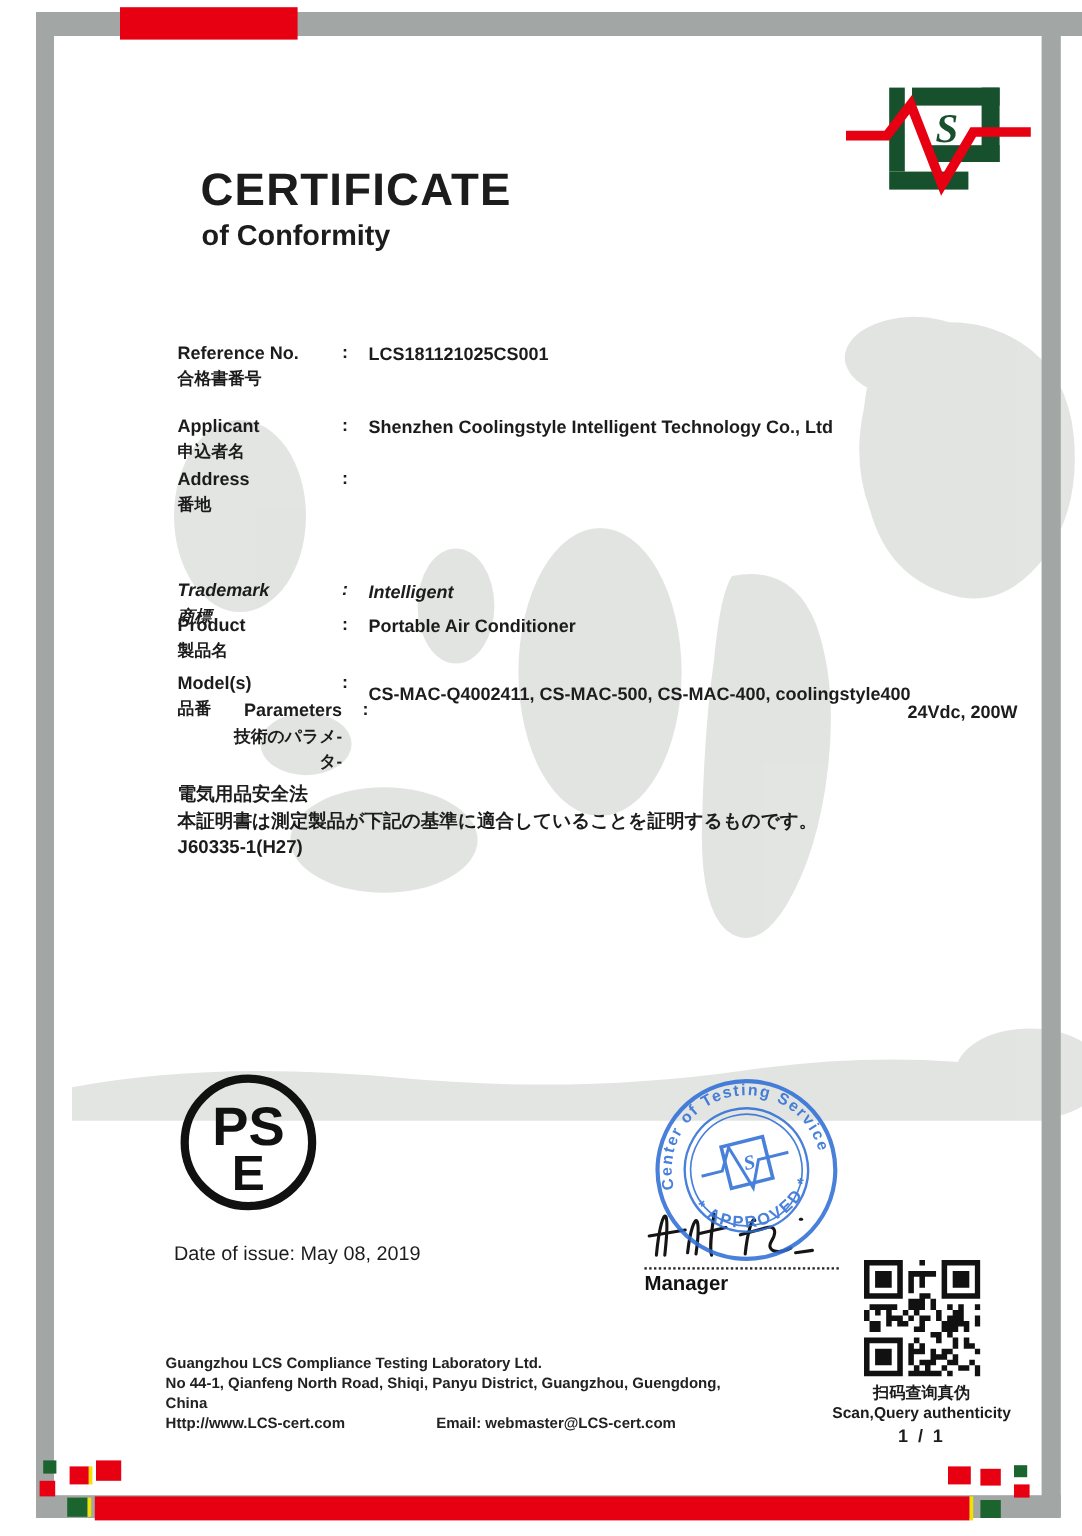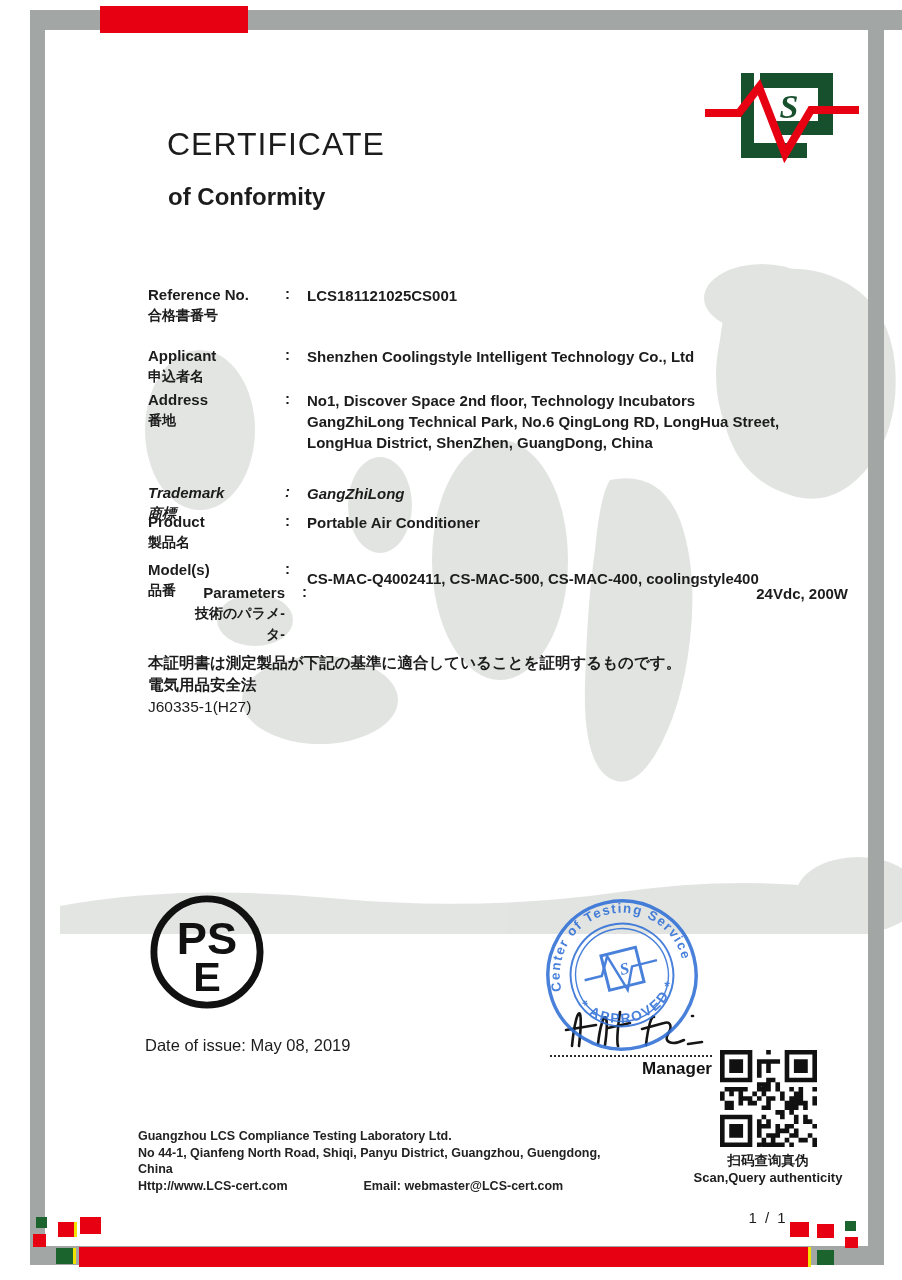--- a/index.html
+++ b/index.html
@@ -13,51 +13,51 @@
   
   .frame{background:#a2a7a6;z-index:1;}
   
   .deco{z-index:2;}
   .red{background:#e60012;}
   .dgreen{background:#1c642e;}
   .yellow{background:#f2e200;}
   
   #map{left:0;top:0;z-index:0;}
   
-  .title1{left:167px;top:126px;font-size:32px;font-weight:normal;letter-spacing:1px;z-index:2;}
+  .title1{left:167px;top:138px;font-size:38px;font-weight:bold;letter-spacing:1px;z-index:2;}
   .title2{left:168px;top:183px;font-size:24px;font-weight:bold;z-index:2;}
   #logo{left:703px;top:60px;z-index:2;}
   
   .field-row{left:148px;width:700px;display:grid;grid-template-columns:137px 22px auto;z-index:2;margin-top:30px;}
   .f-label{font-size:15px;font-weight:bold;line-height:20px;}
   .f-label-jp{font-size:14px;font-weight:600;line-height:21px;white-space:pre-line;}
   .f-colon{font-size:15px;font-weight:bold;}
   .f-value{font-size:15px;font-weight:bold;line-height:21px;white-space:pre-line;}
   
   .stmt{left:148px;width:690px;z-index:2;font-weight:600;}
   .stmt-line{font-size:15.5px;line-height:22px;}
-  .stmt-std{font-size:15.5px;font-weight:normal;}
+  .stmt-std{font-size:15.5px;font-weight:bold;}
   .stmt-para{font-size:15.5px;line-height:22px;white-space:pre-line;}
   
   #pse{left:148px;top:893px;z-index:2;}
   #stamp{left:543px;top:896px;z-index:3;}
-  .sig-wrap{left:550px;top:1002px;width:162px;z-index:2;text-align:right;}
+  .sig-wrap{left:537px;top:1002px;width:162px;z-index:2;text-align:left;}
   .sig-line{border-bottom:2px dotted #2a2a2a;padding-bottom:1px;}
   .sig-title{font-size:17px;font-weight:600;margin-top:2px;color:#111;}
   .date-issue{left:145px;top:1036px;font-size:16.5px;font-weight:normal;z-index:2;}
   
   .footer{left:138px;top:1128px;width:500px;font-size:12.5px;line-height:16.5px;font-weight:600;color:#222;z-index:2;}
   .footer .cols span{display:inline-block;}
   .footer .c1{width:222px;}
   
   .qr-wrap{left:688px;top:1050px;width:160px;text-align:center;z-index:2;}
   #qr{width:97px;height:97px;display:block;margin:0 auto;}
   .qr-cn{font-size:13.5px;font-weight:bold;margin-top:5px;}
   .qr-en{font-size:13px;font-weight:bold;}
-  .qr-page{font-size:15px;font-weight:normal;letter-spacing:2px;margin-top:24px;}
+  .qr-page{font-size:15px;font-weight:bold;letter-spacing:2px;margin-top:4px;}
 </style>
 </head>
 <body>
 
 <svg id="map" class="abs" width="902" height="1280">
   <g fill="#d9dcd9" opacity="0.75">
     <path d="M740,280 q60,-25 110,5 q40,25 45,80 q5,60 -25,100 q-35,45 -80,30 q-50,-15 -65,-70 q-15,-40 -5,-85 q5,-45 20,-60 Z"></path>
     <ellipse cx="762" cy="298" rx="58" ry="34"></ellipse>
     <path d="M610,480 q50,-10 70,40 q18,50 10,120 q-8,70 -35,115 q-25,40 -50,20 q-22,-20 -20,-90 q2,-80 10,-135 q5,-55 15,-70 Z"></path>
     <ellipse cx="500" cy="560" rx="68" ry="120"></ellipse>
@@ -124,31 +124,28 @@
     </div>
   <div class="f-colon">:</div>
   <div class="f-value">Shenzhen Coolingstyle Intelligent Technology Co., Ltd</div>
 </div>
 <div class="abs field-row" style="top:360px;">
   <div>
       <div class="f-label">Address</div>
       <div class="f-label-jp">番地</div>
     </div>
   <div class="f-colon">:</div>
-  <div class="f-value">No1, Discover Space 2nd floor, Technology Incubators
-GangZhiLong Technical Park, No.6 QingLong RD, LongHua Street,
-LongHua District, ShenZhen, GuangDong, China</div>
 </div>
 <div class="abs field-row" style="top:453px;font-style:italic;">
   <div>
       <div class="f-label">Trademark</div>
       <div class="f-label-jp">商標</div>
     </div>
   <div class="f-colon">:</div>
-  <div class="f-value">GangZhiLong</div>
+  <div class="f-value">Intelligent</div>
 </div>
 <div class="abs field-row" style="top:482px;">
   <div>
       <div class="f-label">Product</div>
       <div class="f-label-jp">製品名</div>
     </div>
   <div class="f-colon">:</div>
   <div class="f-value">Portable Air Conditioner</div>
 </div>
 <div class="abs field-row" style="top:530px;">
@@ -163,22 +160,22 @@
   <div>
       <div class="f-label">Parameters</div>
       <div class="f-label-jp">技術のパラメ-
 タ-</div>
     </div>
   <div class="f-colon">:</div>
   <div class="f-value">24Vdc, 200W</div>
 </div>
 
 <div class="abs stmt" style="top:652px;">
+  <div class="stmt-line">電気用品安全法</div>
   <div class="stmt-line">本証明書は測定製品が下記の基準に適合していることを証明するものです。</div>
-  <div class="stmt-line">電気用品安全法</div>
   <div class="stmt-line stmt-std">J60335-1(H27)</div>
 </div>
 
 <svg id="pse" class="abs" width="118" height="118" viewBox="0 0 120 120">
   <circle cx="60" cy="60" r="54" fill="none" stroke="#111" stroke-width="7"></circle>
   <text x="60" y="62" text-anchor="middle" font-size="46" font-weight="bold" fill="#111" font-family="Liberation Sans, sans-serif">PS</text>
   <text x="60" y="100" text-anchor="middle" font-size="42" font-weight="bold" fill="#111" font-family="Liberation Sans, sans-serif">E</text>
 </svg>
 
 <svg id="stamp" class="abs" width="158" height="158" viewBox="0 0 160 160" style="opacity:0.88;">

